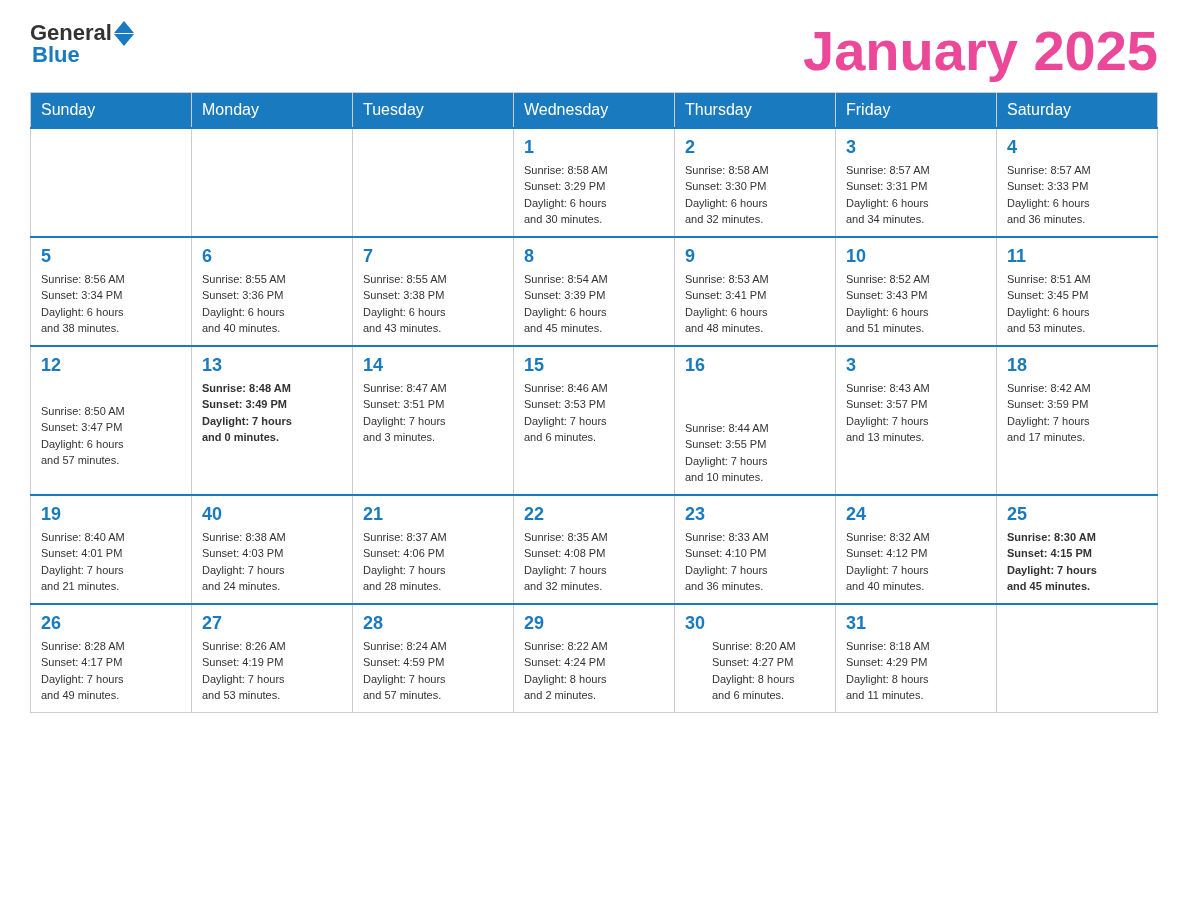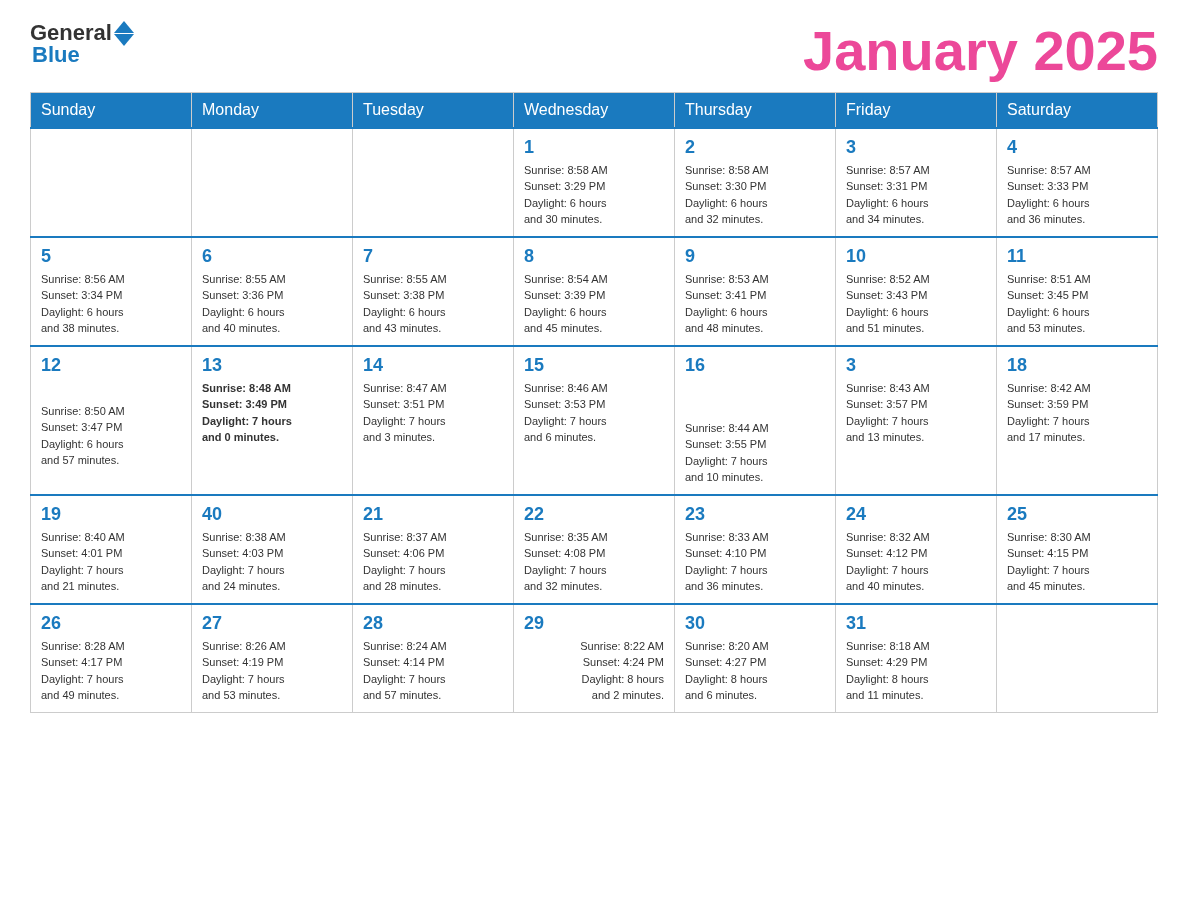--- a/index.html
+++ b/index.html
@@ -291,21 +291,21 @@
         </td>
         <td>
           <div class="day-number">24</div>
           <div class="day-info" style="white-space: pre-line;">Sunrise: 8:32 AM
 Sunset: 4:12 PM
 Daylight: 7 hours
 and 40 minutes.</div>
         </td>
         <td>
           <div class="day-number">25</div>
-          <div class="day-info" style="white-space: pre-line;">Sunrise: 8:30 AM
+          <div class="day-info" style="white-space: pre-line; font-weight: bold;">Sunrise: 8:30 AM
 Sunset: 4:15 PM
 Daylight: 7 hours
 and 45 minutes.</div>
         </td>
       </tr>
       <tr class="week-row">
         <td>
           <div class="day-number">26</div>
           <div class="day-info" style="white-space: pre-line;">Sunrise: 8:28 AM
 Sunset: 4:17 PM
@@ -315,34 +315,34 @@
         <td>
           <div class="day-number">27</div>
           <div class="day-info" style="white-space: pre-line;">Sunrise: 8:26 AM
 Sunset: 4:19 PM
 Daylight: 7 hours
 and 53 minutes.</div>
         </td>
         <td>
           <div class="day-number">28</div>
           <div class="day-info" style="white-space: pre-line;">Sunrise: 8:24 AM
-Sunset: 4:14 PM
+Sunset: 4:59 PM
 Daylight: 7 hours
 and 57 minutes.</div>
         </td>
         <td>
           <div class="day-number">29</div>
-          <div class="day-info" style="white-space: pre-line; text-align: right;">Sunrise: 8:22 AM
+          <div class="day-info" style="white-space: pre-line;">Sunrise: 8:22 AM
 Sunset: 4:24 PM
 Daylight: 8 hours
 and 2 minutes.</div>
         </td>
         <td>
           <div class="day-number">30</div>
-          <div class="day-info" style="white-space: pre-line;">Sunrise: 8:20 AM
+          <div class="day-info" style="white-space: pre-line; margin-left: 27px;">Sunrise: 8:20 AM
 Sunset: 4:27 PM
 Daylight: 8 hours
 and 6 minutes.</div>
         </td>
         <td>
           <div class="day-number">31</div>
           <div class="day-info" style="white-space: pre-line;">Sunrise: 8:18 AM
 Sunset: 4:29 PM
 Daylight: 8 hours
 and 11 minutes.</div>

